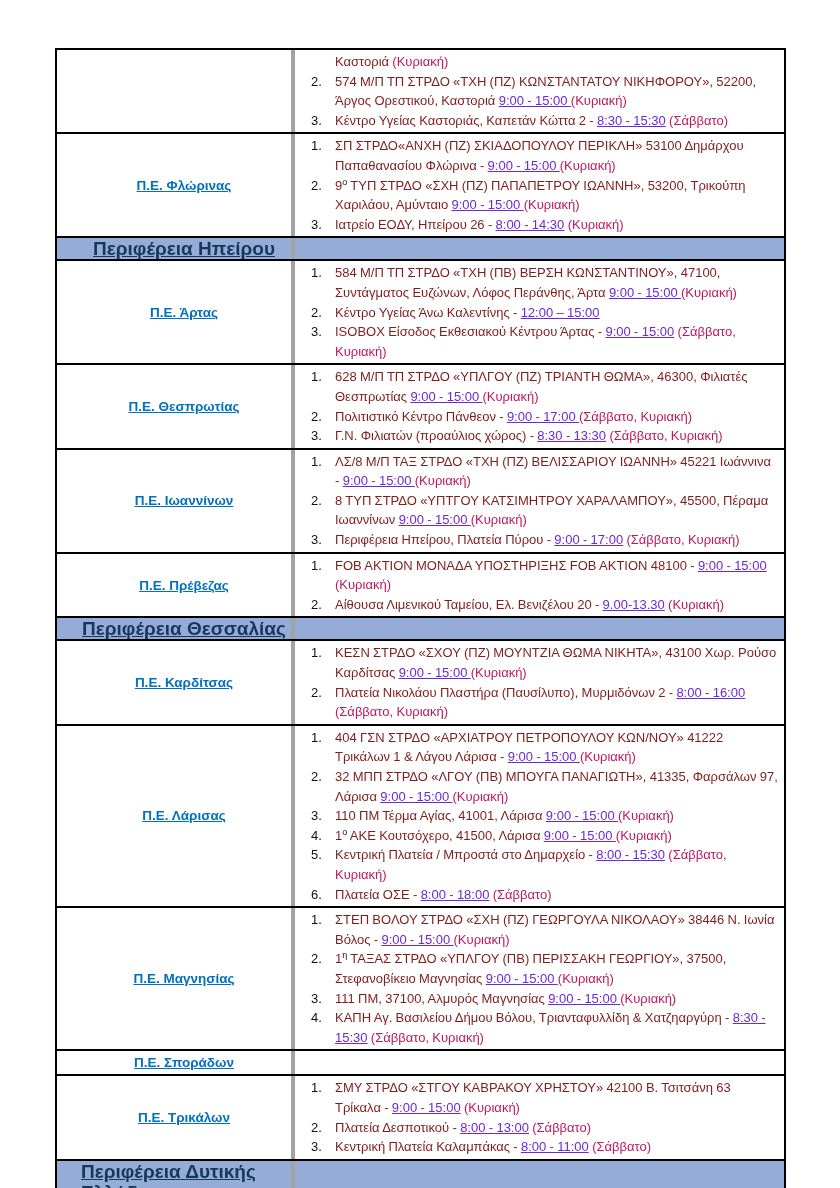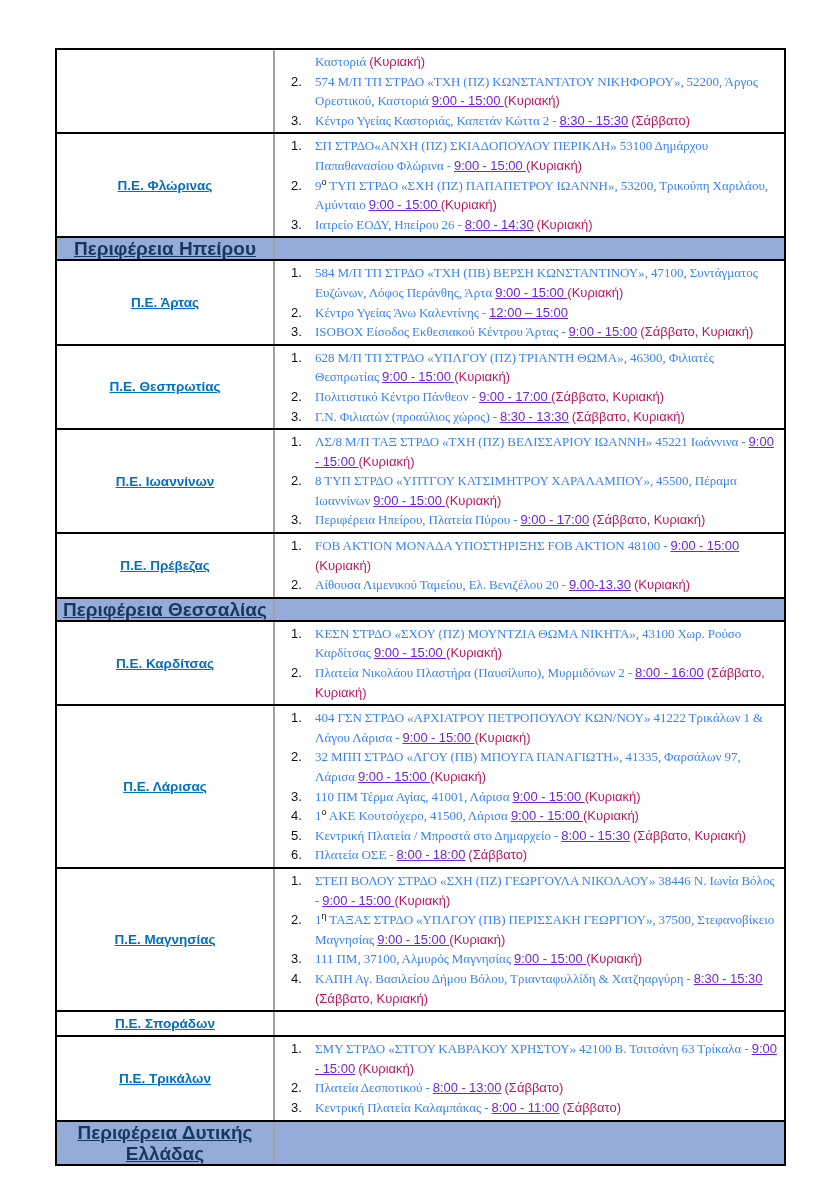--- a/index.html
+++ b/index.html
@@ -8,41 +8,41 @@
     font-family:"Liberation Sans",sans-serif;overflow:hidden;
   }
   .rtable{
     position:absolute;left:55px;top:48px;width:731px;
     border:2px solid #000;box-sizing:border-box;background:#fff;
   }
   .row{display:flex;border-bottom:2px solid #000;box-sizing:border-box;}
   .row:last-child{border-bottom:none;gap:12px;}
   .cell{box-sizing:border-box;}
   .cell.left{
-    width:218px;flex:0 0 218px;border-right:2px solid #a3a3a3;
+    width:218px;flex:0 0 218px;border-right:4px solid #a3a3a3;
     display:flex;align-items:center;justify-content:center;
-    padding:2px 4px;text-align:center;
+    padding:2px 4px;text-align:left;margin-left:20px;
   }
   .cell.right{flex:1;padding:2px 6px 2px 16px;}
   .row.section{background:#95ACD9;min-height:23px;}
   .row.section .cell.left{padding:0 4px;}
   .section-title{
     color:#17375E;font-weight:bold;text-decoration:underline;
     font-size:19px;line-height:21px;cursor:pointer;
   }
   .region-link{
     color:#0070C0;font-weight:bold;text-decoration:underline;
     font-size:13.5px;line-height:19px;cursor:pointer;
   }
   .item{display:flex;align-items:flex-start;}
   .num{
     width:24px;flex:0 0 24px;font-size:13px;line-height:19.6px;color:#111;
   }
   .itext{flex:1;font-size:13px;line-height:19.6px;color:#111;word-spacing:-0.3px;}
-  .run-t{color:#3b82f6;font-family:Liberation Serif, serif;}
+  .run-t{color:#7f1d1d;}
   .run-u{color:#6d28d9;text-decoration:underline;}
   .run-r{color:#be185d;}
   sup.run-sup{color:#111;font-size:9px;line-height:0;vertical-align:super;}
 </style>
 </head>
 <body>
 
 <div class="page">
   <div class="rtable">
       <div class="row">

